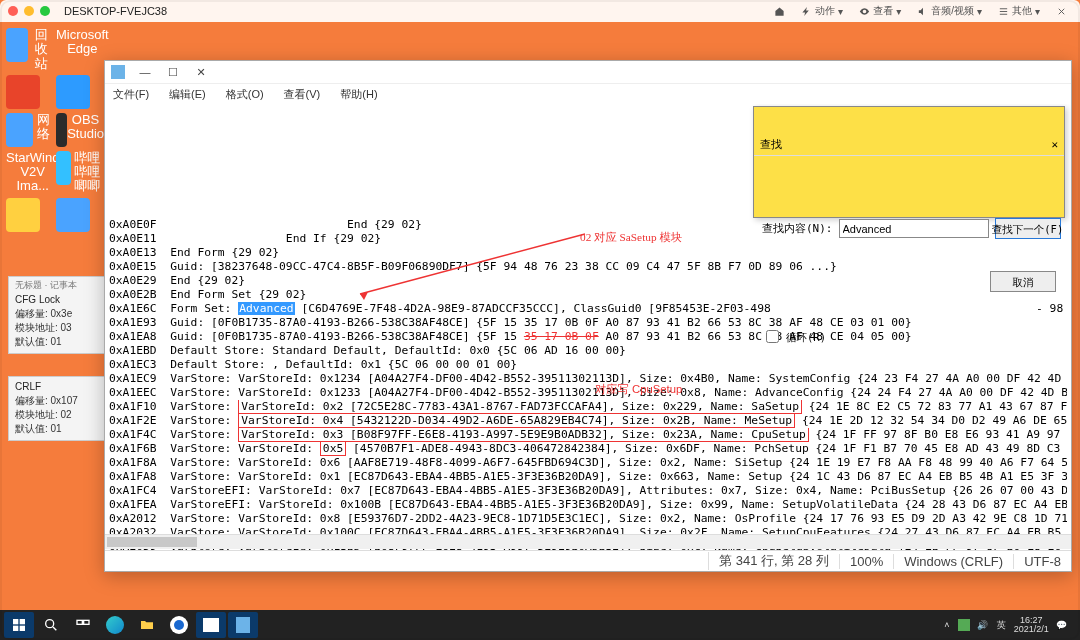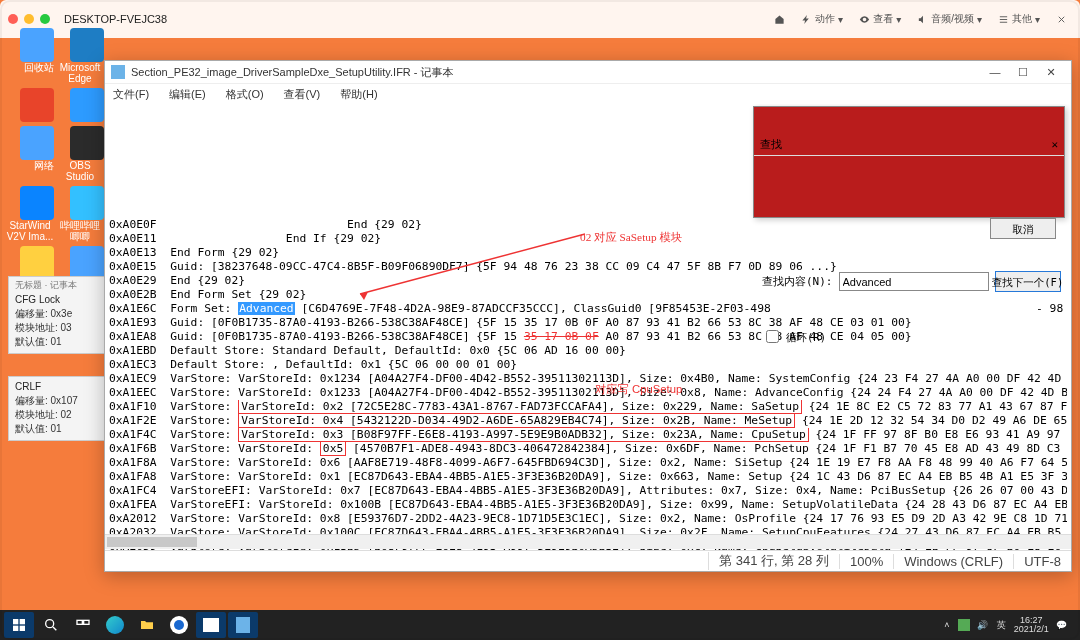--- a/index.html
+++ b/index.html
@@ -1,30 +1,30 @@
 <!DOCTYPE html>
 <html><head>
 <meta charset="utf-8">
 <style>
 html,body{margin:0;padding:0;width:1080px;height:640px;overflow:hidden;font-family:"Microsoft YaHei","Segoe UI",sans-serif;font-size:11px;background:#f57c3c;}
 .desktop{position:relative;width:1080px;height:640px;}
 
 
-.remote-bar{position:absolute;top:0;left:0;right:0;height:22px;background:rgba(255,255,255,.92);display:flex;align-items:center;padding:8px 8px;border-top-left-radius:6px;border-top-right-radius:6px;gap:6px;font-size:10px;color:#444;}
+.remote-bar{position:absolute;top:0;left:0;right:0;height:22px;background:rgba(255,255,255,.92);display:flex;align-items:center;padding:0 8px;border-top-left-radius:6px;border-top-right-radius:6px;gap:6px;font-size:10px;color:#444;}
 .traffic{display:flex;gap:6px;margin-right:8px}
 .tl{width:10px;height:10px;border-radius:50%}
 .tl.r{background:#ff5f56}.tl.y{background:#ffbd2e}.tl.g{background:#27c93f}
 .remote-bar .host{font-size:11px;color:#222}
 .remote-bar .spacer{flex:1}
 .remote-bar .item{display:flex;align-items:center;gap:3px;padding:0 5px;color:#555}
 .remote-bar .item svg{width:11px;height:11px}
 
 
 .desk-icons{position:absolute;top:28px;left:6px;width:100px;display:flex;flex-wrap:wrap;gap:4px 2px}
-.di{width:48px;display:flex;flex-direction:column;align-items:flex-end;color:#fff;font-size:10px;text-align:center;line-height:1.1}
+.di{width:48px;display:flex;flex-direction:row;align-items:flex-start;color:#fff;font-size:13px;text-align:center;line-height:1.1}
 .di .bx{width:34px;height:34px;border-radius:4px;display:flex;align-items:center;justify-content:center;font-size:18px;color:#fff}
 
 
 .side-panel{position:absolute;left:8px;width:92px;background:#f4f4f4;border:1px solid #ccc;font-size:10px;color:#333;padding:4px 6px}
 .side-panel .t{color:#222;margin-bottom:2px}
 
 
 .np{position:absolute;top:60px;left:104px;width:966px;height:510px;background:#fff;border:1px solid #aaa;display:flex;flex-direction:column;box-shadow:0 4px 18px rgba(0,0,0,.25)}
 .np-title{height:22px;background:#fff;display:flex;align-items:center;padding:0 6px;font-size:11px;color:#333;border-bottom:1px solid #eee}
 .np-title .cap{flex:1}
@@ -33,21 +33,21 @@
 .np-body{flex:1;position:relative;overflow:hidden;padding:2px 4px;font-family:Consolas,"Segoe UI",monospace;font-size:11.3px;line-height:14px;color:#000;white-space:pre}
 .np-body .line{height:14px;overflow:hidden;text-overflow:clip}
 .np-body .hl{background:#3399ff;color:#fff;padding:0 1px}
 .np-body .boxred{border:1.5px solid #e33;padding:0 2px}
 .np-body .red{color:#e33}
 .np-body .redstrike{color:#e33;text-decoration:line-through}
 .np-status{height:20px;border-top:1px solid #ddd;display:flex;align-items:center;font-size:13px;color:#444}
 .np-status .cell{padding:0 10px;border-left:1px solid #ddd}
 
 
-.find{position:absolute;top:2px;right:6px;width:310px;height:110px;background:#b91c1c;border:1px solid #888;box-shadow:2px 2px 6px rgba(0,0,0,.2);font-size:11px}
+.find{position:absolute;top:2px;right:6px;width:310px;height:110px;background:#fde047;border:1px solid #888;box-shadow:2px 2px 6px rgba(0,0,0,.2);font-size:11px}
 .find .ft{height:20px;border-bottom:1px solid #ddd;display:flex;align-items:center;padding:0 6px}
 .find .ft .x{margin-left:auto}
 .find .fb{padding:6px 8px;position:relative}
 .find .row{display:flex;align-items:center;gap:6px;margin-bottom:4px}
 .find input[type=text]{width:150px;height:17px;border:1px solid #888;padding:0 3px;font-size:11px}
 .find .btn{width:64px;height:19px;border:1px solid #888;background:#eee;font-size:10.5px;display:flex;align-items:center;justify-content:center}
 .find fieldset{border:1px solid #bbb;font-size:10px;padding:2px 6px 4px;margin:0}
 .find .dir{position:absolute;top:30px;left:118px;width:110px}
 .find .chk{display:flex;align-items:center;gap:4px;font-size:10.5px;margin-top:3px}
 
@@ -168,21 +168,20 @@
 <div class="side-panel" style="top:376px">
   <div class="t">CRLF</div>
   <div>偏移量: 0x107</div>
   <div>模块地址: 02</div>
   <div>默认值: 01</div>
 </div>
 
 <div class="np">
   <div class="np-title">
     <span style="width:14px;height:14px;background:#6cb3e8;margin-right:6px;display:inline-block"></span>
-    <span class="cap">Section_PE32_image_DriverSampleDxe_SetupUtility.IFR - 记事本</span>
     <span class="wbtn">—</span>
     <span class="wbtn">☐</span>
     <span class="wbtn">✕</span>
   </div>
   <div class="np-menu" id="np-menu">
         <span>文件(F)</span>
         <span>编辑(E)</span>
         <span>格式(O)</span>
         <span>查看(V)</span>
         <span>帮助(H)</span>
@@ -195,27 +194,27 @@
           <path d="M270 12 L45 72" stroke="#e33" stroke-width="1.5" fill="none"></path>
           <path d="M45 72 l8 -2 l-4 8 z" fill="#e33"></path>
         </svg>
     
     <div class="find">
       <div class="ft">
         <span>查找</span>
         <span class="x">✕</span>
       </div>
       <div class="fb">
-        <div class="row" style="justify-content:flex-end">
-          <div class="btn">取消</div>
-        </div>
         <div class="row">
           <span>查找内容(N):</span>
           <input type="text" value="Advanced" style="">
           <div class="btn" style="margin-left:auto;border:1.2px solid #2678d8">查找下一个(F)</div>
+        </div>
+        <div class="row" style="justify-content:flex-end">
+          <div class="btn">取消</div>
         </div>
         <label class="chk"><input type="checkbox" style=""> <span>循环(R)</span></label>
       </div>
     </div>
   <div class="line">0xA0E0F                            End {29 02}</div><div class="line">0xA0E11                   End If {29 02}</div><div class="line">0xA0E13  End Form {29 02}</div><div class="line">0xA0E15  Guid: [38237648-09CC-47C4-8B5F-B09F06890DF7] {5F 94 48 76 23 38 CC 09 C4 47 5F 8B F7 0D 89 06 ...}</div><div class="line">0xA0E29  End {29 02}</div><div class="line">0xA0E2B  End Form Set {29 02}</div><div class="line">0xA1E6C  Form Set: <span class="hl">Advanced</span> [C6D4769E-7F48-4D2A-98E9-87ADCCF35CCC], ClassGuid0 [9F85453E-2F03-498                                       - 98 E9 87 AD 0</div><div class="line">0xA1E93  Guid: [0F0B1735-87A0-4193-B266-538C38AF48CE] {5F 15 35 17 0B 0F A0 87 93 41 B2 66 53 8C 38 AF 48 CE 03 01 00}</div><div class="line">0xA1EA8  Guid: [0F0B1735-87A0-4193-B266-538C38AF48CE] {5F 15 <span class="redstrike">35 17 0B 0F</span> A0 87 93 41 B2 66 53 8C 38 AF 48 CE 04 05 00}</div><div class="line">0xA1EBD  Default Store: Standard Default, DefaultId: 0x0 {5C 06 AD 16 00 00}</div><div class="line">0xA1EC3  Default Store: , DefaultId: 0x1 {5C 06 00 00 01 00}</div><div class="line">0xA1EC9  VarStore: VarStoreId: 0x1234 [A04A27F4-DF00-4D42-B552-39511302113D], Size: 0x4B0, Name: SystemConfig {24 23 F4 27 4A A0 00 DF 42 4D B5 52 39 51 13 02 11 3D 34</div><div class="line">0xA1EEC  VarStore: VarStoreId: 0x1233 [A04A27F4-DF00-4D42-B552-39511302113D], Size: 0x8, Name: AdvanceConfig {24 24 F4 27 4A A0 00 DF 42 4D B5 52 39 51 13 02 11 3D 33 1</div><div class="line">0xA1F10  VarStore: <span class="boxred">VarStoreId: 0x2 [72C5E28C-7783-43A1-8767-FAD73FCCAFA4], Size: 0x229, Name: SaSetup</span> {24 1E 8C E2 C5 72 83 77 A1 43 67 87 FA D7 3F CC AF A4 02 00 29 02</div><div class="line">0xA1F2E  VarStore: <span class="boxred">VarStoreId: 0x4 [5432122D-D034-49D2-A6DE-65A829EB4C74], Size: 0x2B, Name: MeSetup</span> {24 1E 2D 12 32 54 34 D0 D2 49 A6 DE 65 A8 29 EB 4C 74 04 00 2B 00</div><div class="line">0xA1F4C  VarStore: <span class="boxred">VarStoreId: 0x3 [B08F97FF-E6E8-4193-A997-5E9E9B0ADB32], Size: 0x23A, Name: CpuSetup</span> {24 1F FF 97 8F B0 E8 E6 93 41 A9 97 5E 9E 9B 0A DB 32 03 00 3A 02</div><div class="line">0xA1F6B  VarStore: VarStoreId: <span class="boxred">0x5</span> [4570B7F1-ADE8-4943-8DC3-406472842384], Size: 0x6DF, Name: PchSetup {24 1F F1 B7 70 45 E8 AD 43 49 8D C3 40 64 72 84 23 84 05 00 DF 06</div><div class="line">0xA1F8A  VarStore: VarStoreId: 0x6 [AAF8E719-48F8-4099-A6F7-645FBD694C3D], Size: 0x2, Name: SiSetup {24 1E 19 E7 F8 AA F8 48 99 40 A6 F7 64 5F BD 69 4C 3D 06 00 02 00 53</div><div class="line">0xA1FA8  VarStore: VarStoreId: 0x1 [EC87D643-EBA4-4BB5-A1E5-3F3E36B20DA9], Size: 0x663, Name: Setup {24 1C 43 D6 87 EC A4 EB B5 4B A1 E5 3F 3E 36 B2 0D A9 01 00 63 06 53</div><div class="line">0xA1FC4  VarStoreEFI: VarStoreId: 0x7 [EC87D643-EBA4-4BB5-A1E5-3F3E36B20DA9], Attributes: 0x7, Size: 0x4, Name: PciBusSetup {26 26 07 00 43 D6 87 EC A4 EB B5 4B A1 E5 3F 3E 36</div><div class="line">0xA1FEA  VarStoreEFI: VarStoreId: 0x100B [EC87D643-EBA4-4BB5-A1E5-3F3E36B20DA9], Size: 0x99, Name: SetupVolatileData {24 28 43 D6 87 EC A4 EB B5 4B A1 E5 3F 3E 36 B2 0D A9 1</div><div class="line">0xA2012  VarStore: VarStoreId: 0x8 [E59376D7-2DD2-4A23-9EC8-1D71D5E3C1EC], Size: 0x2, Name: OsProfile {24 17 76 93 E5 D9 2D A3 42 9E C8 1D 71 D5 E3 C1 EC 08 00 02 00</div><div class="line">0xA2032  VarStore: VarStoreId: 0x100C [EC87D643-EBA4-4BB5-A1E5-3F3E36B20DA9], Size: 0x2F, Name: SetupCpuFeatures {24 27 43 D6 87 EC A4 EB B5 4B A1 E5 3F 3E 36 B2 0D A9 1</div><div class="line">0xA2059  VarStore: VarStoreId: 0x13BD [B08F97FF-E6E8-4193-A997-5E9E9B0ADB32], Size: 0xC, Name: CpuSetupVolatileData {24 2B FF 97 8F B0 E8 E6 93 41 A9 97 5E 9E 9B 0A DB 32</div></div>
   <div class="sb">
         <div class="thumb"></div>
       </div>
   <div class="np-status">
     <div style="flex:1"></div>

